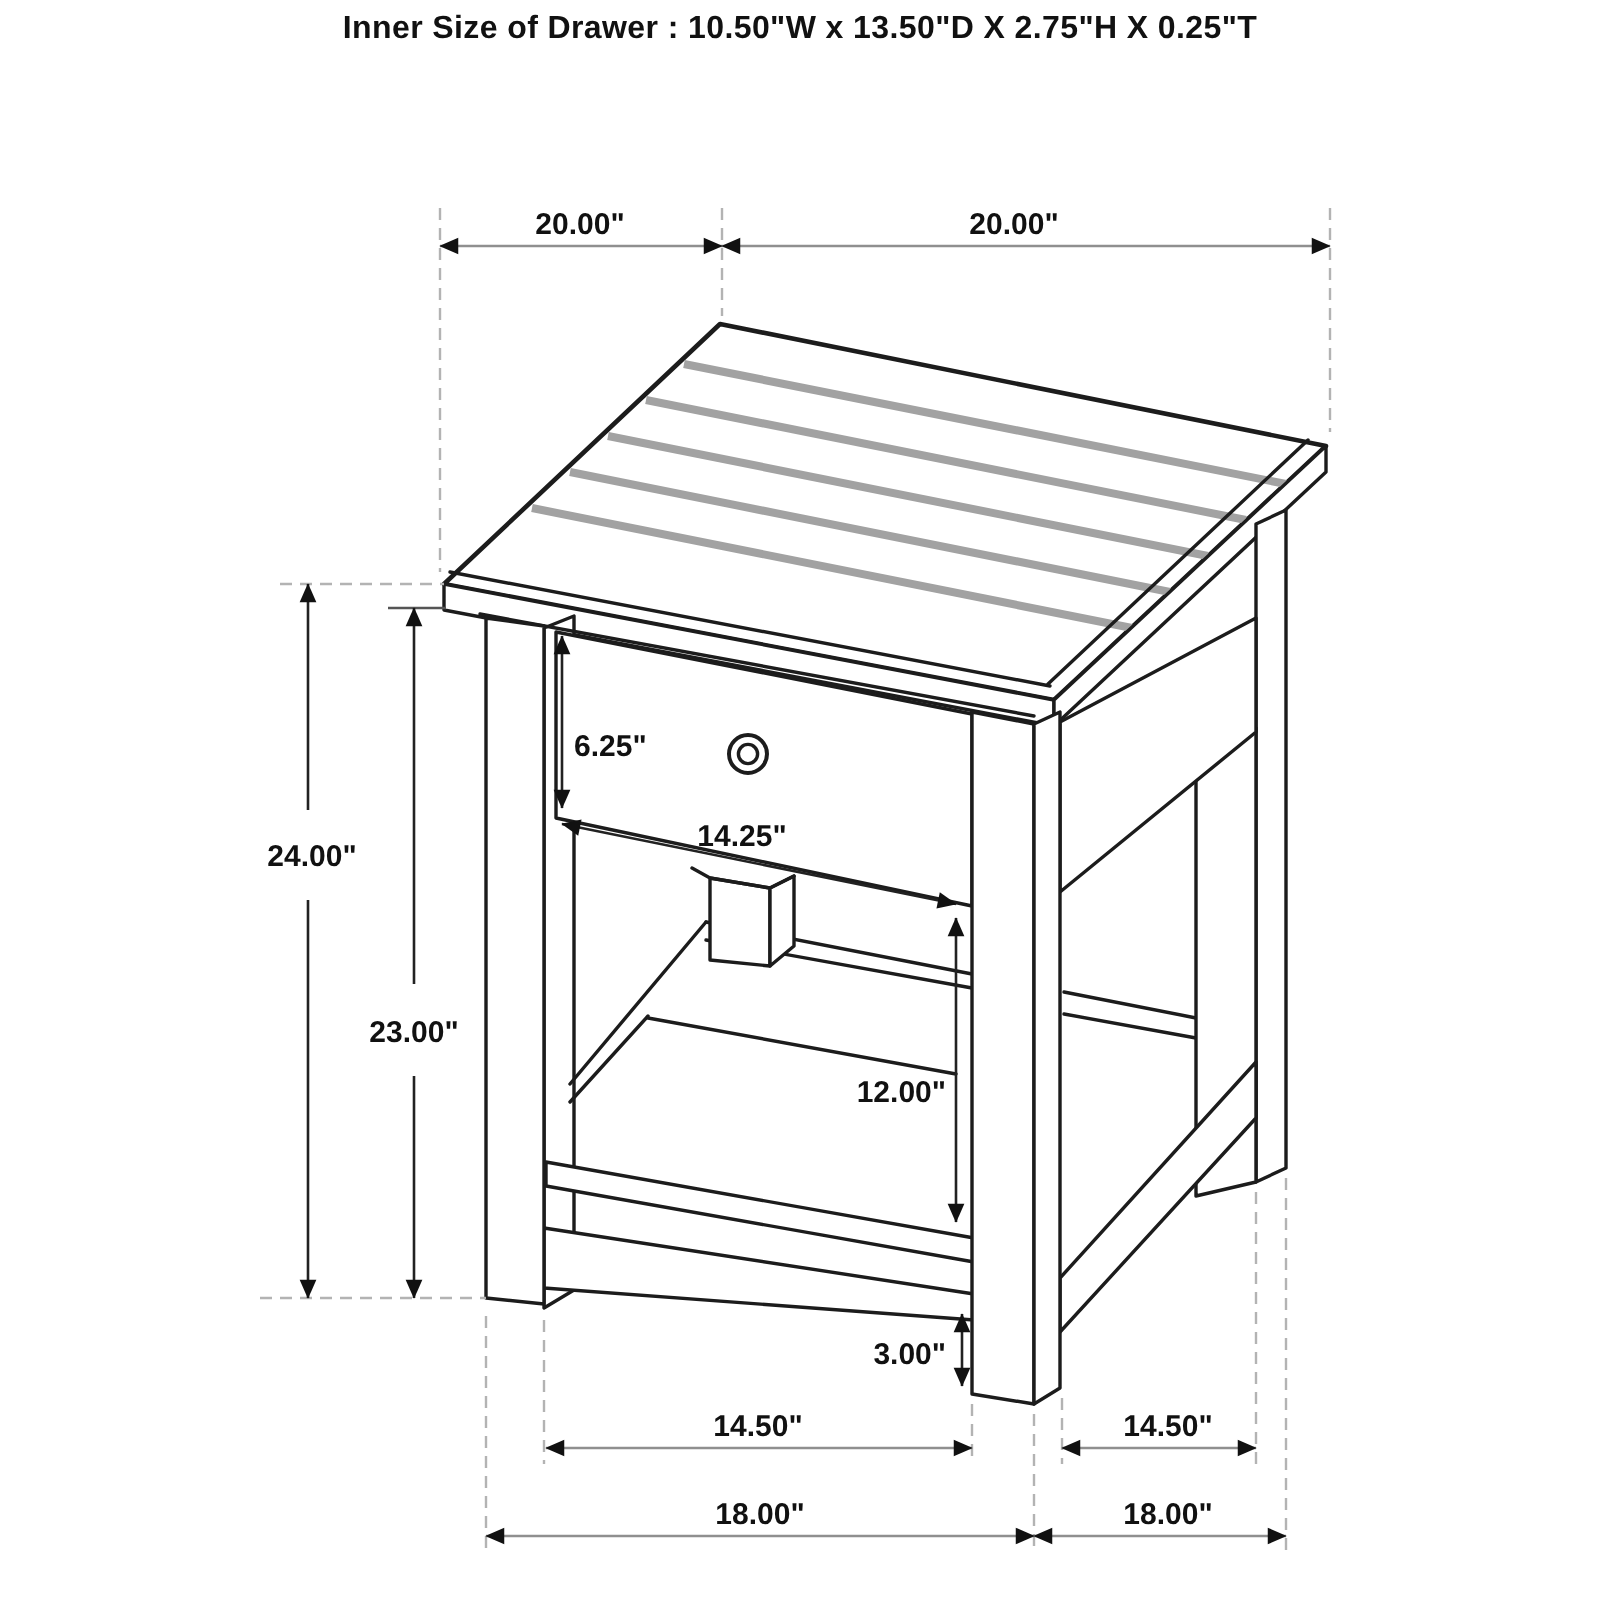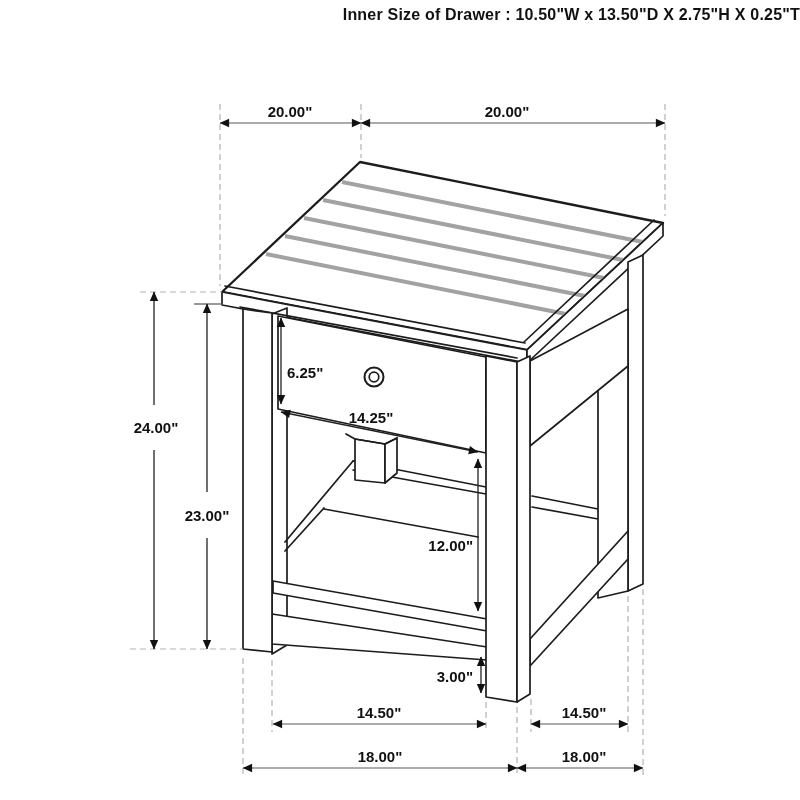--- a/index.html
+++ b/index.html
@@ -1,18 +1,18 @@
 <!DOCTYPE html>
 <html><head>
 <meta charset="utf-8">
 <style>
   html,body{margin:0;padding:0;background:#ffffff;}
   .page{position:relative;width:800px;height:800px;background:#fff;overflow:hidden;
         font-family:"Liberation Sans", sans-serif;}
-  .title{position:absolute;left:0;top:6px;width:800px;text-align:right;
+  .title{position:absolute;left:0;top:6px;width:800px;text-align:center;
          font-size:16px;font-weight:bold;color:#111;letter-spacing:.2px;}
   svg text{font-family:"Liberation Sans", sans-serif;font-weight:bold;fill:#111;font-size:15px;}
   svg{position:absolute;left:0;top:0;}
   .struct{stroke:#1c1c1c;stroke-width:1.7;fill:none;stroke-linejoin:round;stroke-linecap:round;}
   .structf{stroke:#1c1c1c;stroke-width:1.7;fill:#ffffff;stroke-linejoin:round;stroke-linecap:round;}
   .heavy{stroke-width:2.3;}
   .plank{stroke:#a2a2a2;stroke-width:4;fill:none;}
   .dimg{stroke:#8f8f8f;stroke-width:1.3;fill:none;}
   .dimb{stroke:#222222;stroke-width:1.3;fill:none;}
   .ext{stroke:#b3b3b3;stroke-width:1.2;fill:none;stroke-dasharray:6 4;}

